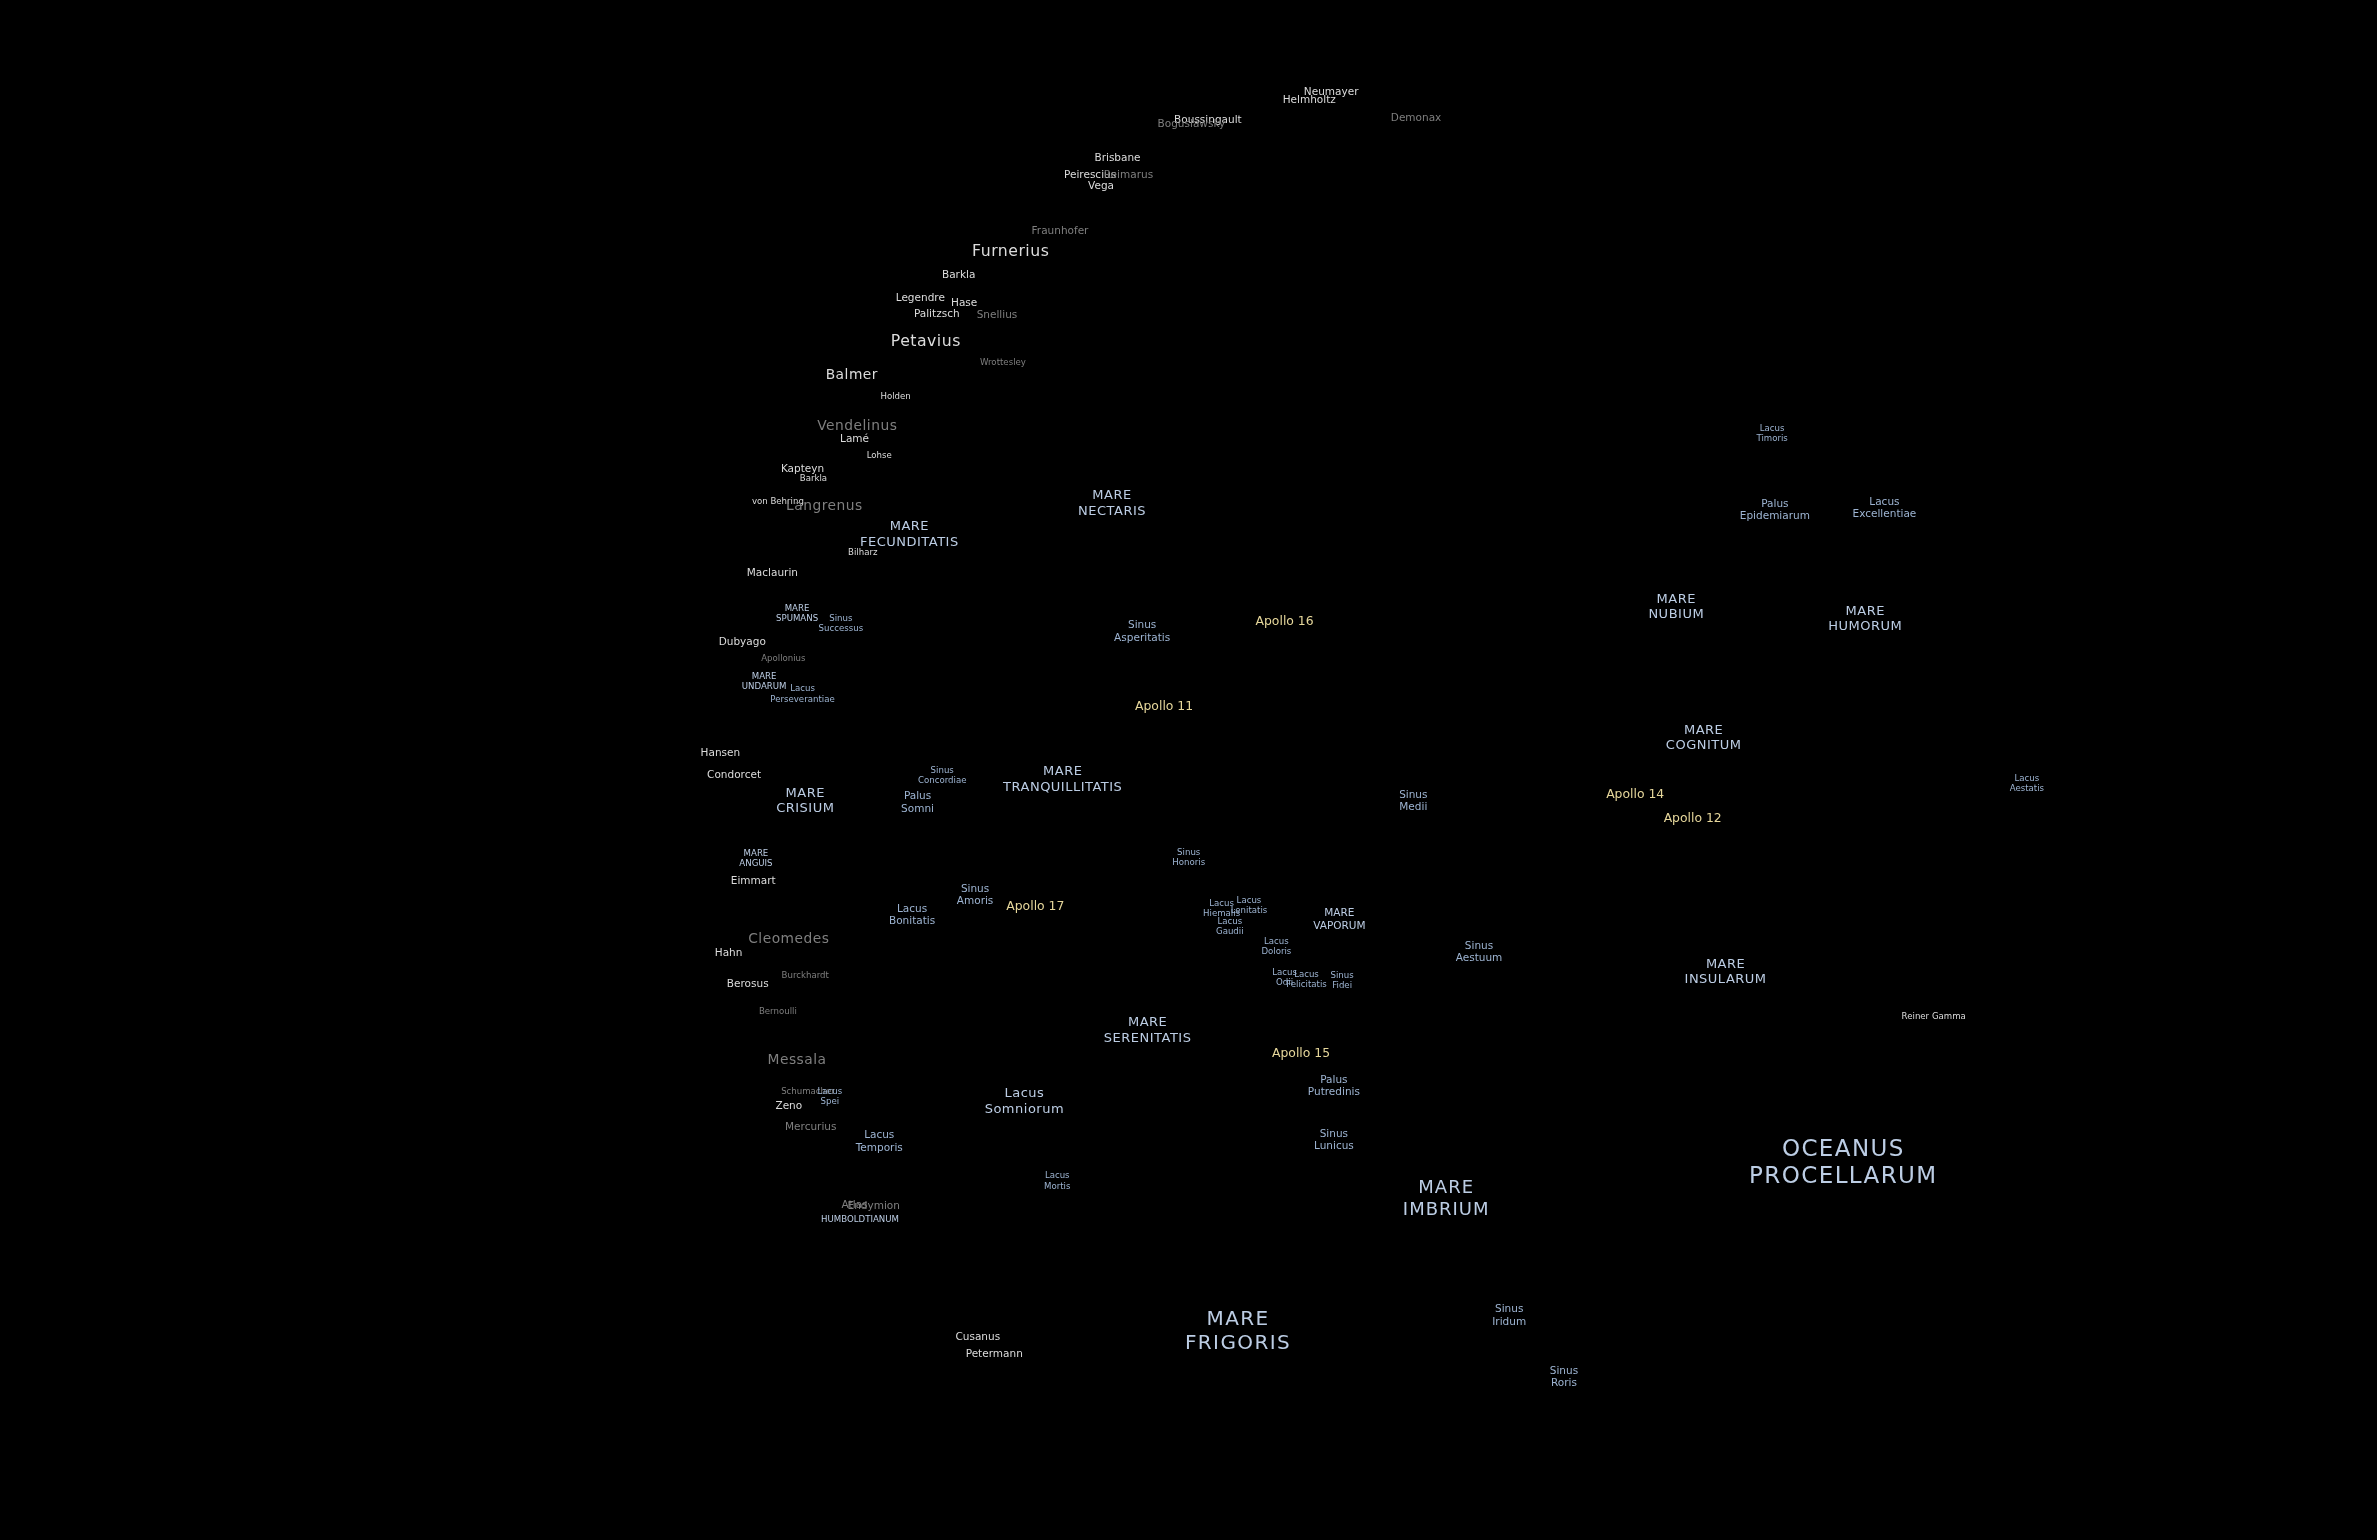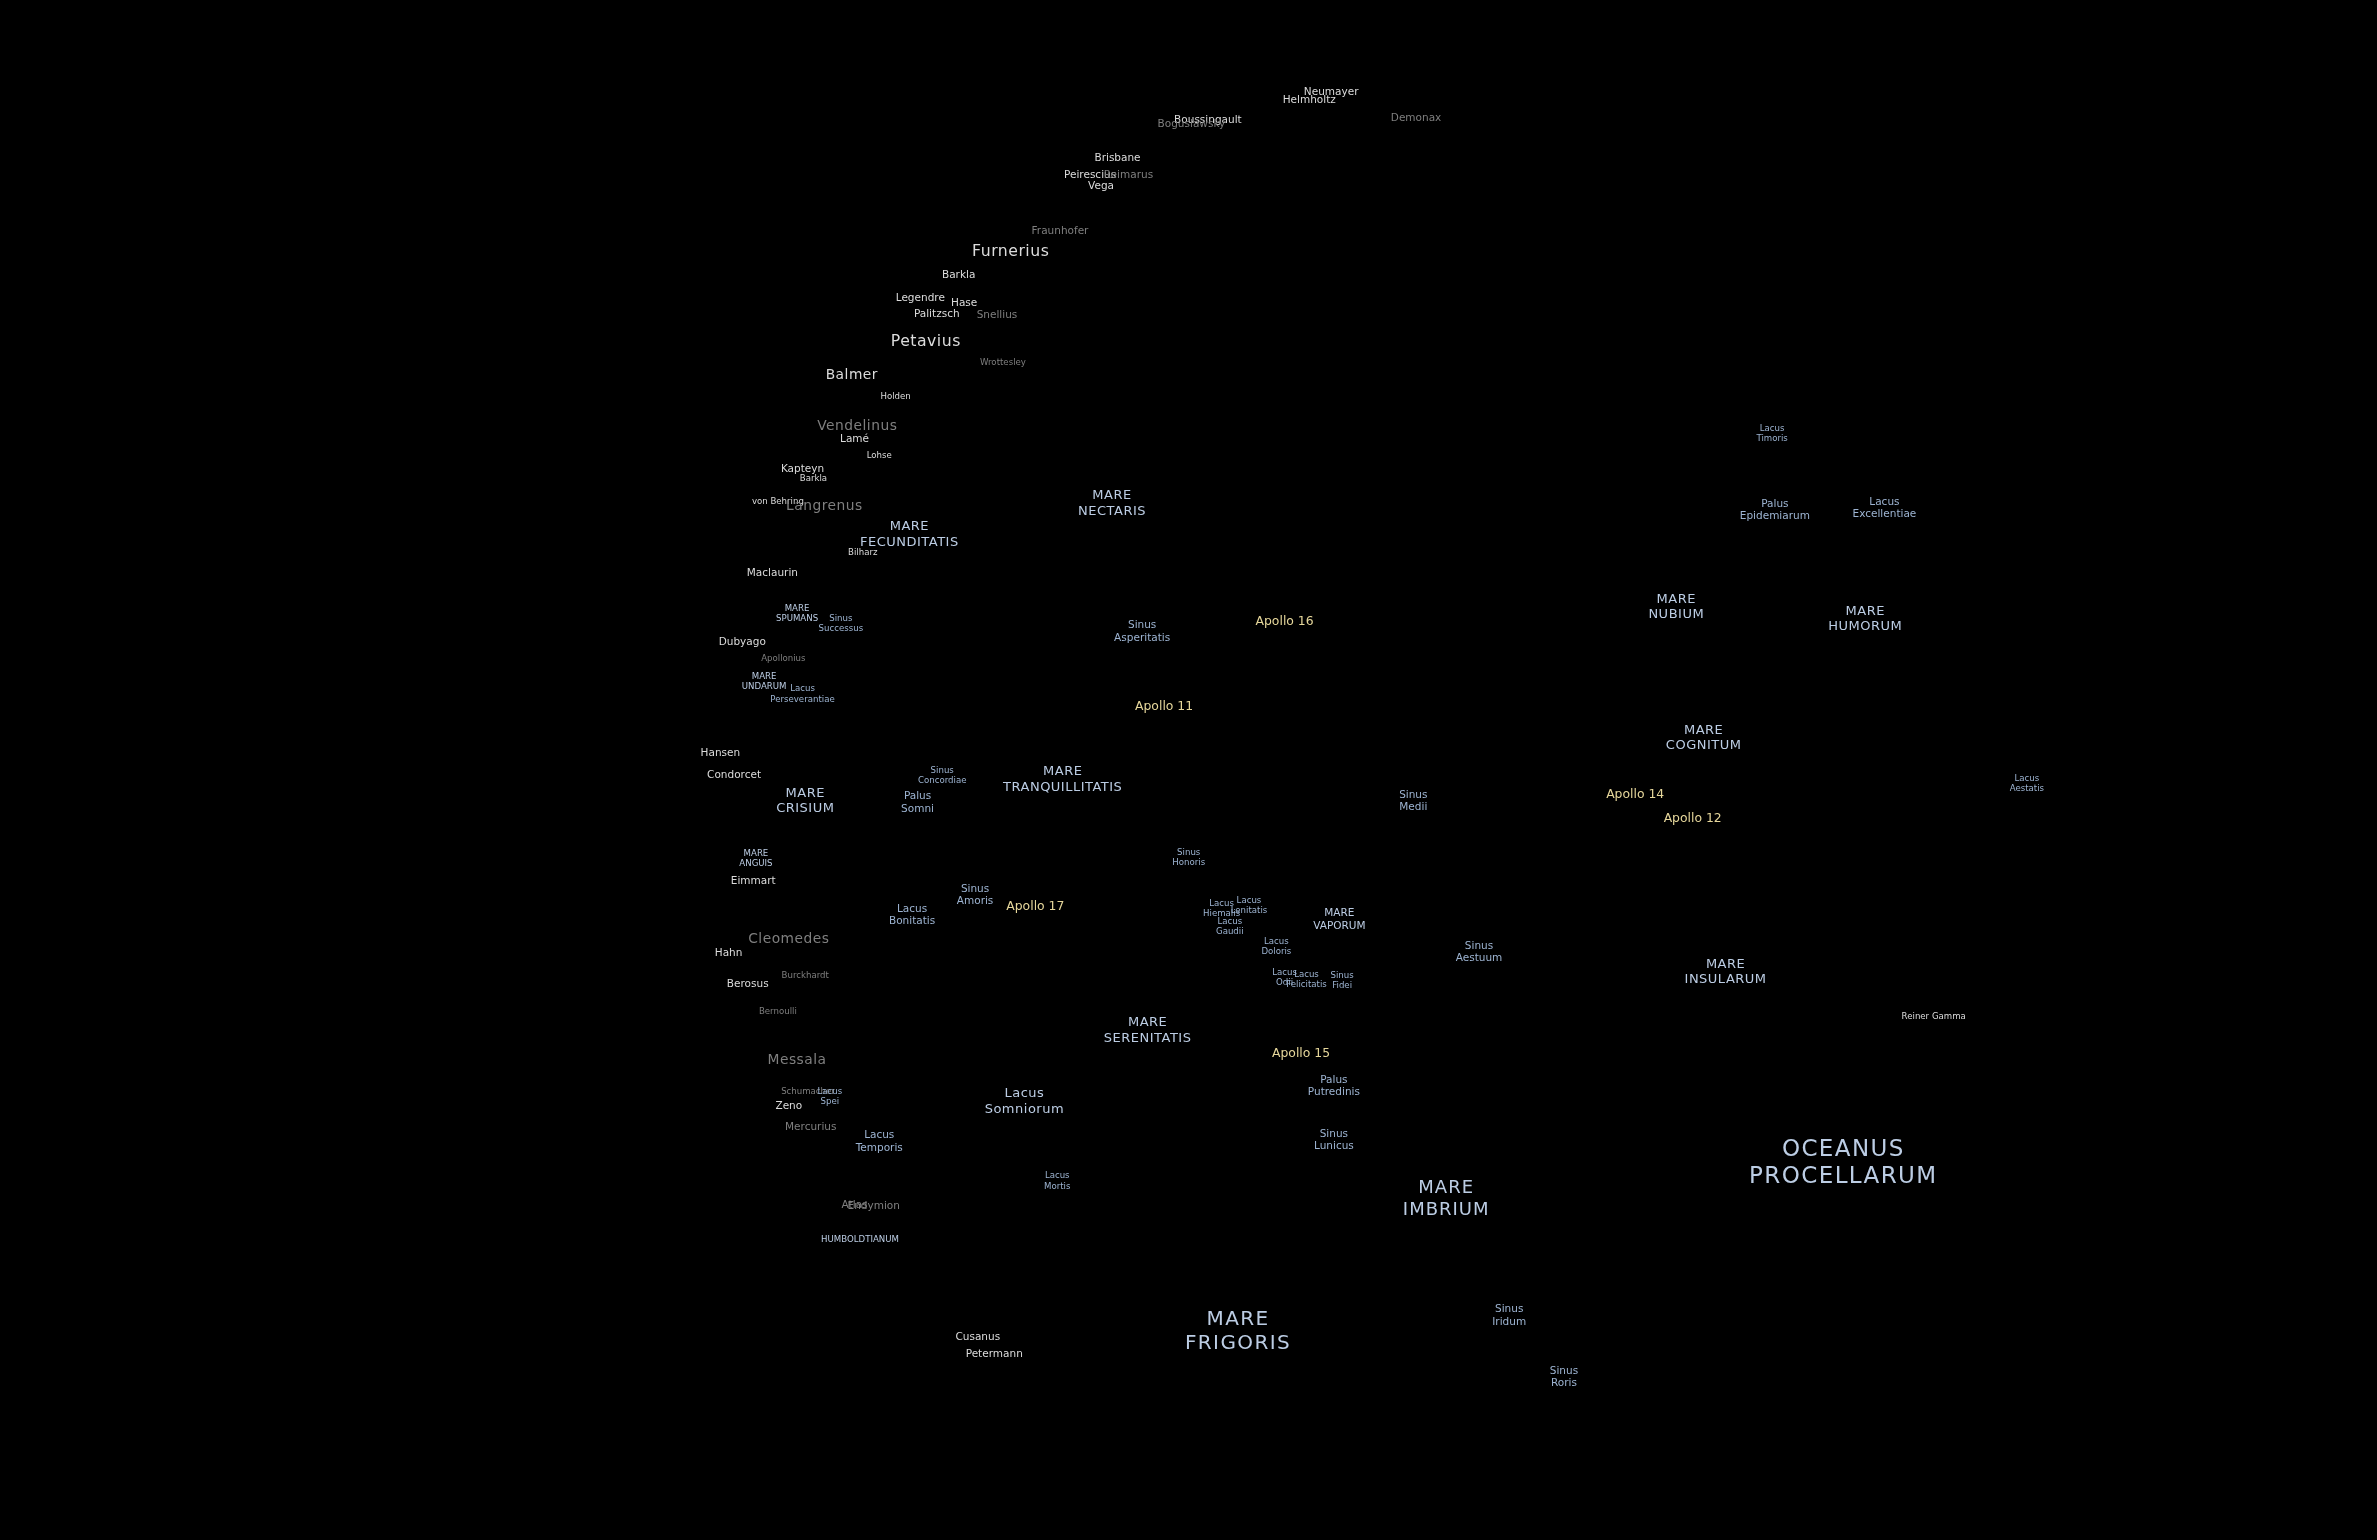--- a/index.html
+++ b/index.html
@@ -165,21 +165,21 @@
     <div class="map-label s22" style="left: 32.1%; top: 74%; color: rgb(157, 180, 210);">Lacus
 Temporis</div>
     <div class="map-label s22" style="left: 48.7%; top: 73.9%; color: rgb(157, 180, 210);">Sinus
 Lunicus</div>
     <div class="map-label s18" style="left: 38.6%; top: 76.6%; color: rgb(157, 180, 210);">Lacus
 Mortis</div>
     <div class="map-label s38" style="left: 52.8%; top: 77.7%; color: rgb(188, 205, 228);">MARE
 IMBRIUM</div>
     <div class="map-label s22" style="left: 31.2%; top: 78.1%; color: rgb(127, 127, 127);">Atlas</div>
     <div class="map-label s22" style="left: 31.9%; top: 78.2%; color: rgb(127, 127, 127);">Endymion</div>
-    <div class="map-label s18" style="left: 31.4%; top: 79.1%; color: rgb(188, 205, 228); margin-top: 20px;">HUMBOLDTIANUM</div>
+    <div class="map-label s18" style="left: 31.4%; top: 79.1%; color: rgb(188, 205, 228);">HUMBOLDTIANUM</div>
     <div class="map-label s48" style="left: 67.3%; top: 75.4%; color: rgb(188, 205, 228);">OCEANUS
 PROCELLARUM</div>
     <div class="map-label s42" style="left: 45.2%; top: 86.4%; color: rgb(188, 205, 228);">MARE
 FRIGORIS</div>
     <div class="map-label s22" style="left: 35.7%; top: 86.7%; color: rgb(220, 220, 220);">Cusanus</div>
     <div class="map-label s22" style="left: 36.3%; top: 87.8%; color: rgb(220, 220, 220);">Petermann</div>
     <div class="map-label s22" style="left: 55.1%; top: 85.3%; color: rgb(157, 180, 210);">Sinus
 Iridum</div>
     <div class="map-label s22" style="left: 57.1%; top: 89.3%; color: rgb(157, 180, 210);">Sinus
 Roris</div>

